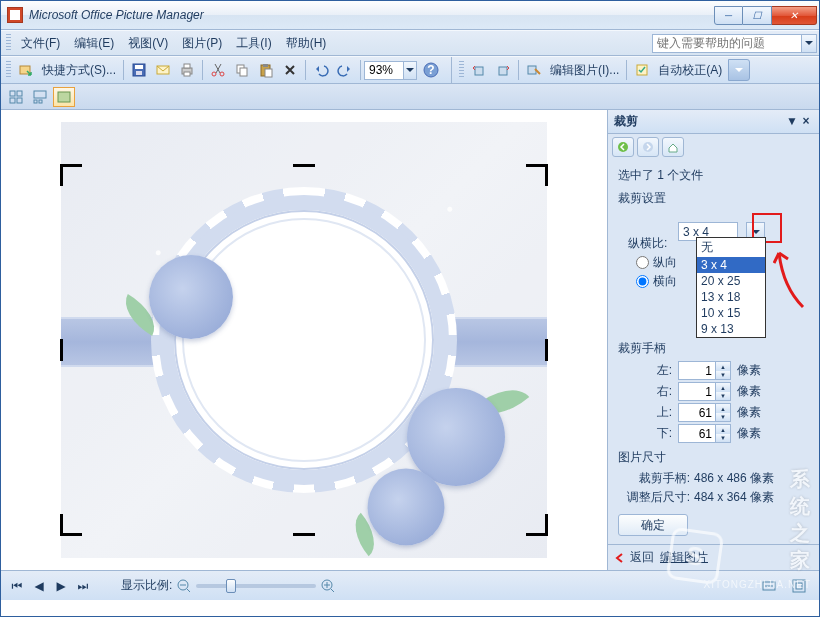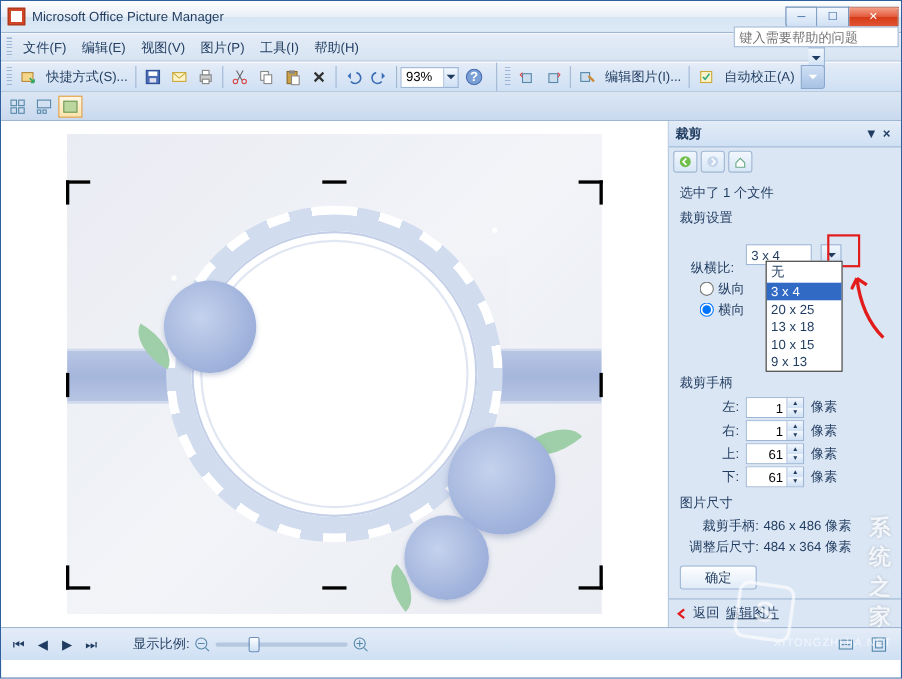--- a/index.html
+++ b/index.html
@@ -1,29 +1,29 @@
 <!DOCTYPE html>
 <html><head>
 <meta charset="utf-8">
 <style>
 *{box-sizing:border-box;margin:0;padding:0;font-family:"Microsoft YaHei","SimSun",Tahoma,sans-serif;font-size:12px;}
 body{background:#fff;overflow:hidden;}
 .window{width:820px;height:617px;border:1px solid #2e5f9e;background:#fff;position:relative;}
-.titlebar{height:29px;background:linear-gradient(#fdfefe,#e9eff7 50%,#d7e4f2 51%,#dce9f7);display:flex;align-items:center;padding:0 2px 0 6px;border-bottom:1px solid #a0b7d4;}
+.titlebar{height:29px;background:linear-gradient(#fdfefe,#e9eff7 50%,#d7e4f2 51%,#dce9f7);display:flex;align-items:center;padding:0 2px 0 6px;border-bottom:1px solid #a0b7d4;font-style:italic;}
 .titlebar .appicon{width:16px;height:16px;background:#d04727;border:1px solid #a6381f;position:relative;margin-right:6px;}
 .titlebar .appicon::after{content:"";position:absolute;inset:2px;background:#fff;}
 .titlebar .title{color:#1f3b5f;flex:1;}
 .winbtns{display:flex;gap:0;}
 .winbtn{width:29px;height:19px;border:1px solid #6b8eb8;background:linear-gradient(#f2f7fd,#cfe0f4);display:flex;align-items:center;justify-content:center;font-size:10px;color:#2e5f9e;border-left:none;}
 .winbtn:first-child{border-left:1px solid #6b8eb8;border-radius:0 0 0 3px;}
 .winbtn.close{background:linear-gradient(#f3a088,#e2583a 50%,#d73b17 51%,#e05536);color:#fff;border-color:#a6381f;border-radius:0 0 3px 0;width:45px;}
 .menubar{height:26px;background:linear-gradient(#e4ecf7,#d7e4f2);border-bottom:1px solid #a0b7d4;display:flex;align-items:center;padding:0 2px;border-top:1px solid #f4f8fd;}
 .gripper{width:5px;height:18px;background:repeating-linear-gradient(to bottom,#9db6d6 0 1px,transparent 1px 3px);margin:0 3px;}
 .menuitem{padding:3px 7px;color:#1f3b5f;cursor:default;}
-.helpbox{margin-left:auto;display:flex;align-items:center;flex-direction:column;}
+.helpbox{margin-left:auto;display:flex;align-items:center;}
 .helpbox input{width:150px;height:19px;border:1px solid #9db6d6;padding:0 4px;font-size:12px;}
 .helpbox .dd{width:15px;height:19px;border:1px solid #9db6d6;border-left:none;background:linear-gradient(#f2f7fd,#cfe0f4);display:flex;align-items:center;justify-content:center;}
 .toolbar-row{height:28px;background:linear-gradient(#e4ecf7,#cfe0f4);border-bottom:1px solid #a0b7d4;display:flex;align-items:center;padding:0 2px;border-top:1px solid #f4f8fd;}
 .tbtn{height:22px;min-width:22px;padding:0 2px;display:flex;align-items:center;justify-content:center;margin:0 1px;cursor:default;}
 .tbtn svg{width:16px;height:16px;}
 .tsep{width:1px;height:20px;background:#a0b7d4;margin:0 3px;}
 .tlabel{padding:0 4px;color:#1f3b5f;}
 .zoombox{width:40px;height:19px;border:1px solid #9db6d6;background:#fff;padding:0 4px;display:flex;align-items:center;}
 .dd-arrow{width:13px;height:19px;border:1px solid #9db6d6;border-left:none;background:linear-gradient(#f2f7fd,#cfe0f4);display:flex;align-items:center;justify-content:center;}
 .arrow-down{width:0;height:0;border-left:4px solid transparent;border-right:4px solid transparent;border-top:4px solid #1f3b5f;}

